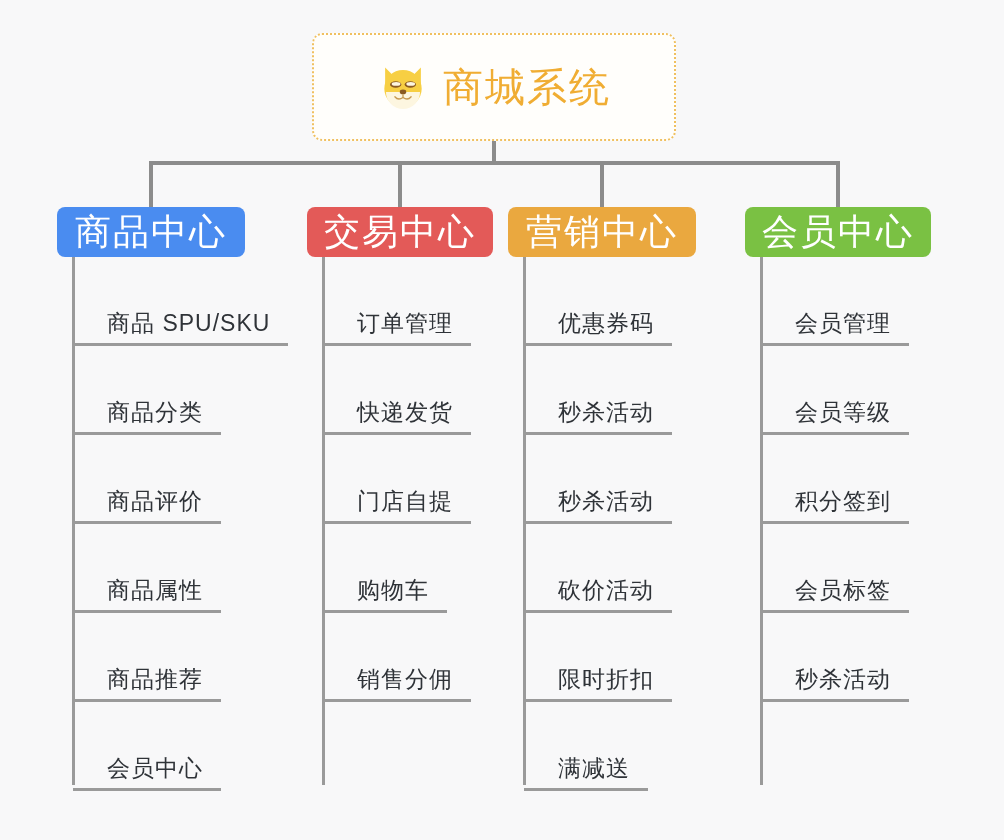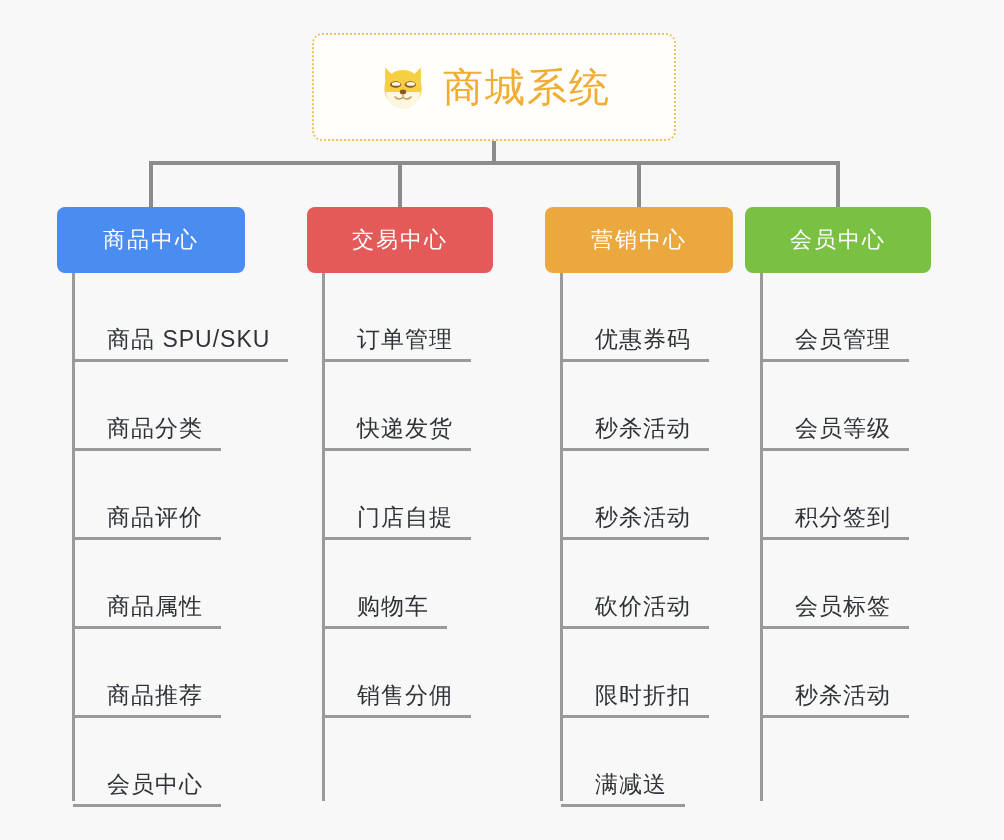--- a/index.html
+++ b/index.html
@@ -71,28 +71,28 @@
     top: 161px;
     width: 690px;
   }
 
   
   .branch {
     position: absolute;
     top: 207px;
   }
   .branch-header {
-    height: 66px;
+    height: 50px;
     box-sizing: border-box;
     border-radius: 8px;
     display: flex;
     align-items: center;
     justify-content: center;
     color: #ffffff;
-    font-size: 22px;
+    font-size: 36px;
     letter-spacing: 2px;
     white-space: nowrap;
   }
 
   
   .branch-drop {
     position: absolute;
     top: -46px;
     width: 4px;
     height: 46px;
@@ -207,21 +207,21 @@
         </div>
       <div class="leaf">
           <div class="leaf-inner"><span class="leaf-label">购物车</span></div>
         </div>
       <div class="leaf">
           <div class="leaf-inner"><span class="leaf-label">销售分佣</span></div>
         </div>
     </div>
   </div>
 
-  <div class="branch" style="left:545px; width:188px;">
+  <div class="branch" style="left:508px; width:188px;">
     <div class="branch-drop" style="left:92px;"></div>
     <div class="branch-header" style="background: rgb(234, 168, 63);">
       <span>营销中心</span>
     </div>
     <div class="leaves">
       <div class="leaf-spine"></div>
       <div class="leaf">
           <div class="leaf-inner"><span class="leaf-label">优惠券码</span></div>
         </div>
       <div class="leaf">

